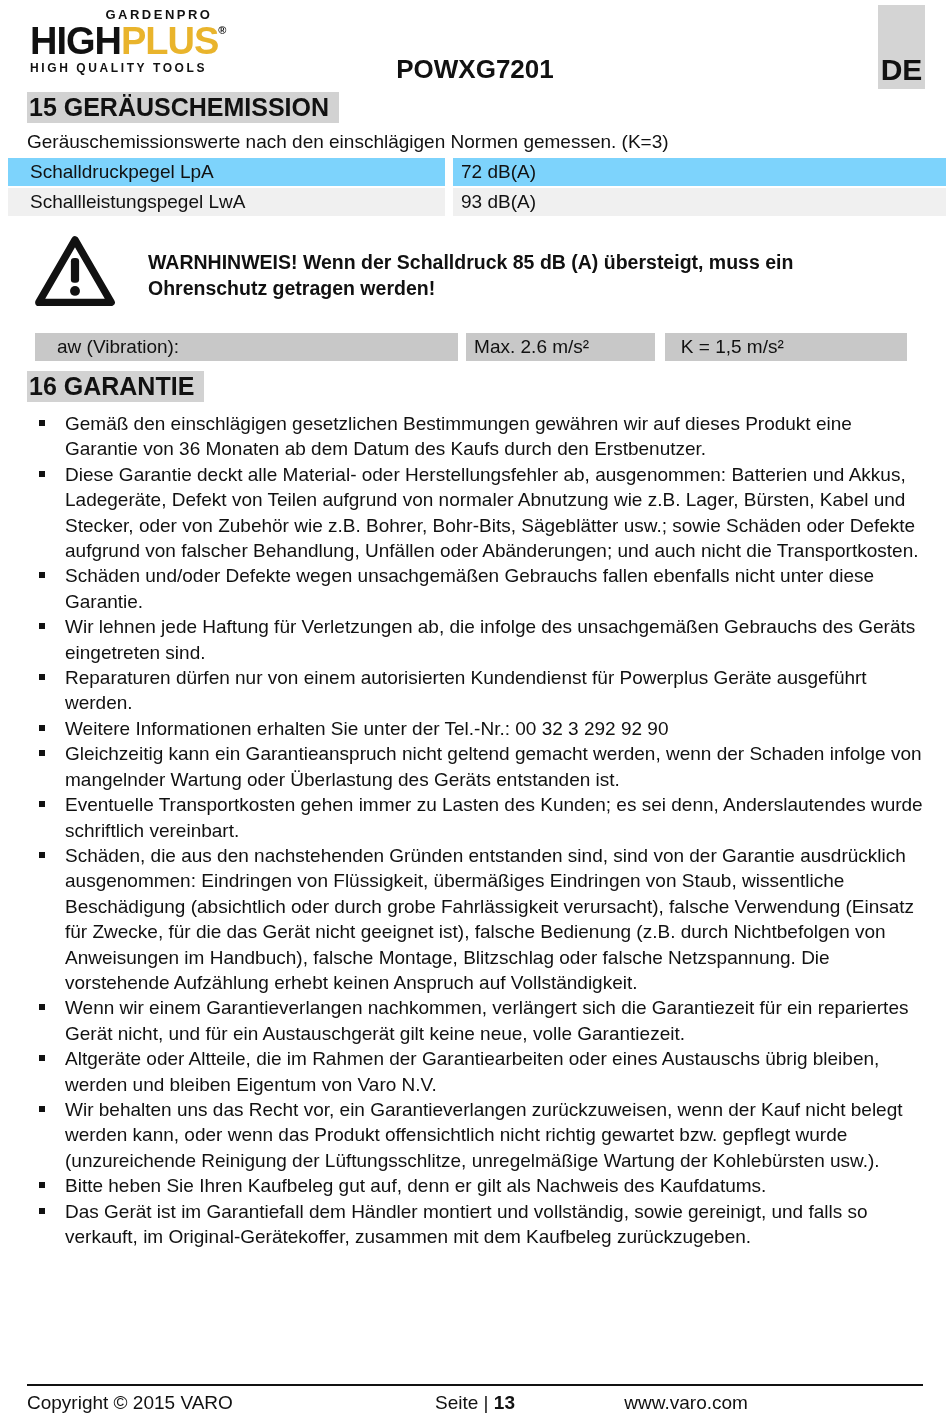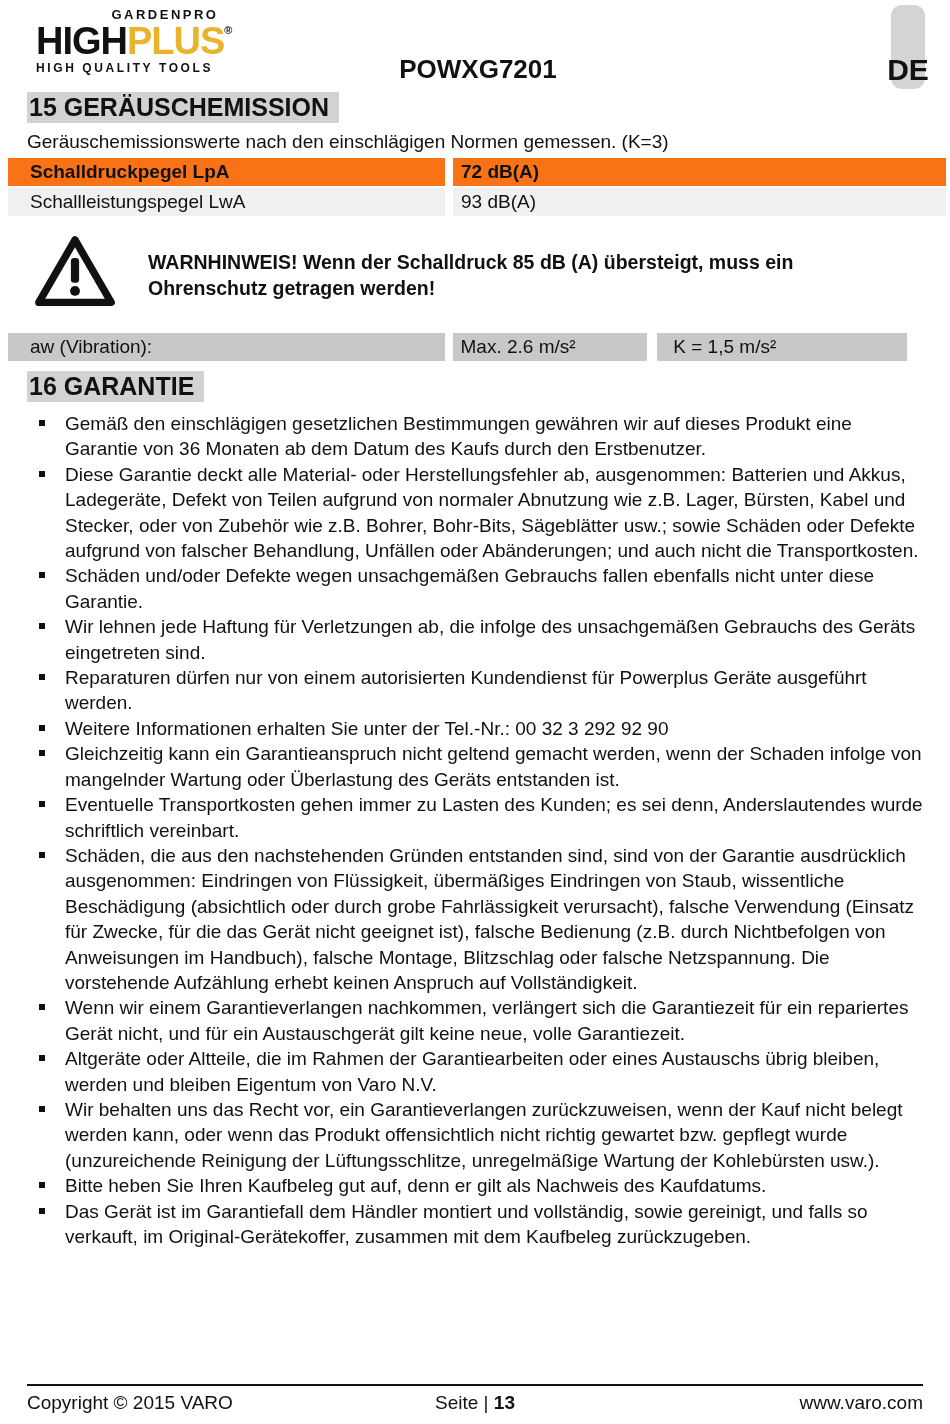--- a/index.html
+++ b/index.html
@@ -6,83 +6,83 @@
   body {
     width: 950px; height: 1424px;
     font-family: "Liberation Sans", sans-serif;
     color: #111111;
     display: flex; flex-direction: column;
     overflow: hidden;
     box-sizing: border-box;
     padding: 6px 27px 10px 27px;
   }
   
-  .header { position: relative; height: 84px; flex: 0 0 auto; margin-left: 6px; }
+  .header { position: relative; height: 84px; flex: 0 0 auto; }
   .logo { position: absolute; left: 3px; top: 2px; line-height: 1; }
   .logo-top {
     font-size: 13px; font-weight: bold; letter-spacing: 2.5px;
     text-align: right; padding-right: 14px; margin-bottom: 1px;
   }
   .logo-main { font-size: 38px; font-weight: 800; letter-spacing: -1px; white-space: nowrap; }
   .logo-main .yellow { color: #E9B42C; }
   .logo-reg { font-size: 11px; font-weight: bold; vertical-align: 20px; letter-spacing: 0; }
   .logo-tag { font-size: 12px; font-weight: bold; letter-spacing: 2.6px; margin-top: 2px; }
   .header-title {
     position: absolute; left: 0; right: 0; top: 48px;
     text-align: center; font-size: 26px; font-weight: bold;
   }
   .lang-badge {
     position: absolute; right: -2px; top: -1px;
-    width: 34px; height: 84px; background: #D4D4D4;
+    width: 47px; height: 84px; background: #D4D4D4;
     display: flex; align-items: flex-end; justify-content: center;
-    font-size: 30px; font-weight: bold; padding-bottom: 2px; box-sizing: border-box; border-radius: 11px;
+    font-size: 30px; font-weight: bold; padding-bottom: 2px; box-sizing: border-box;
   }
   
   .h1 { font-size: 25px; font-weight: bold; margin: 2px 0 4px 0; }
   .h1 .hl { background: #D2D2D2; display: inline-block; padding: 1px 10px 1px 2px; }
   
   .para { font-size: 19px; line-height: 25px; margin: 2px 0 4px 0; }
   
   .bleed { margin-left: -19px; margin-right: -23px; }
   .trow { display: flex; margin-bottom: 2px; }
   .tcell {
     height: 28px; display: flex; align-items: center;
     font-size: 19px; box-sizing: border-box;
   }
-  .row-dark .tcell { background: #f97316; font-weight: bold; }
+  .row-dark .tcell { background: #7dd3fc; }
   .row-light .tcell { background: #F0F0F0; }
   .c-label { width: 437px; margin-right: 8px; padding-left: 22px; }
   .c-value { flex: 1; padding-left: 8px; }
   
   .warning { display: flex; margin: 17px 0 16px 0; min-height: 78px; }
   .warn-icon { width: 84px; height: 74px; margin-left: 6px; flex: 0 0 auto; }
   .warn-text {
     font-size: 19.5px; font-weight: bold; line-height: 26px;
     margin-left: 31px; margin-top: 14px; max-width: 742px;
   }
   
   .vib { display: flex; margin-top: 4px; }
   .vib .tcell { background: #C8C8C8; }
-  .v1 { width: 437px; margin-right: 8px; padding-left: 22px; }
+  .v1 { width: 437px; margin-right: 8px; padding-left: 22px; margin-left: 27px; }
   .v2 { width: 195px; margin-right: 10px; padding-left: 8px; }
   .v3 { width: 250px; margin-right: 39px; padding-left: 16px; }
   
   .bullets { list-style: none; margin: 5px 0 0 0; padding: 0; font-size: 19px; line-height: 25.4px; }
   .bullets li { position: relative; padding-left: 38px; }
   .bullet-sq {
     position: absolute; left: 12px; top: 9px;
     width: 6px; height: 6px; background: #111111;
   }
   
   .footer { margin-top: auto; flex: 0 0 auto; }
   .footer-rule { border: 0; border-top: 2.5px solid #111111; margin: 0 0 3px 0; }
   .footer-row { display: flex; font-size: 19px; padding-top: 3px; }
   .f-left { flex: 1; text-align: left; }
   .f-center { flex: 1; text-align: center; }
-  .f-right { flex: 1; text-align: right; }
+  .f-right { flex: 1; text-align: left; }
   .f-center b { font-weight: bold; }
 </style>
 </head>
 <body>
 
 <div class="header">
   <div class="logo">
     <div class="logo-top">GARDENPRO</div>
     <div class="logo-main"><span>HIGH</span><span class="yellow">PLUS</span><span class="logo-reg">®</span></div>
     <div class="logo-tag">HIGH QUALITY TOOLS</div>

